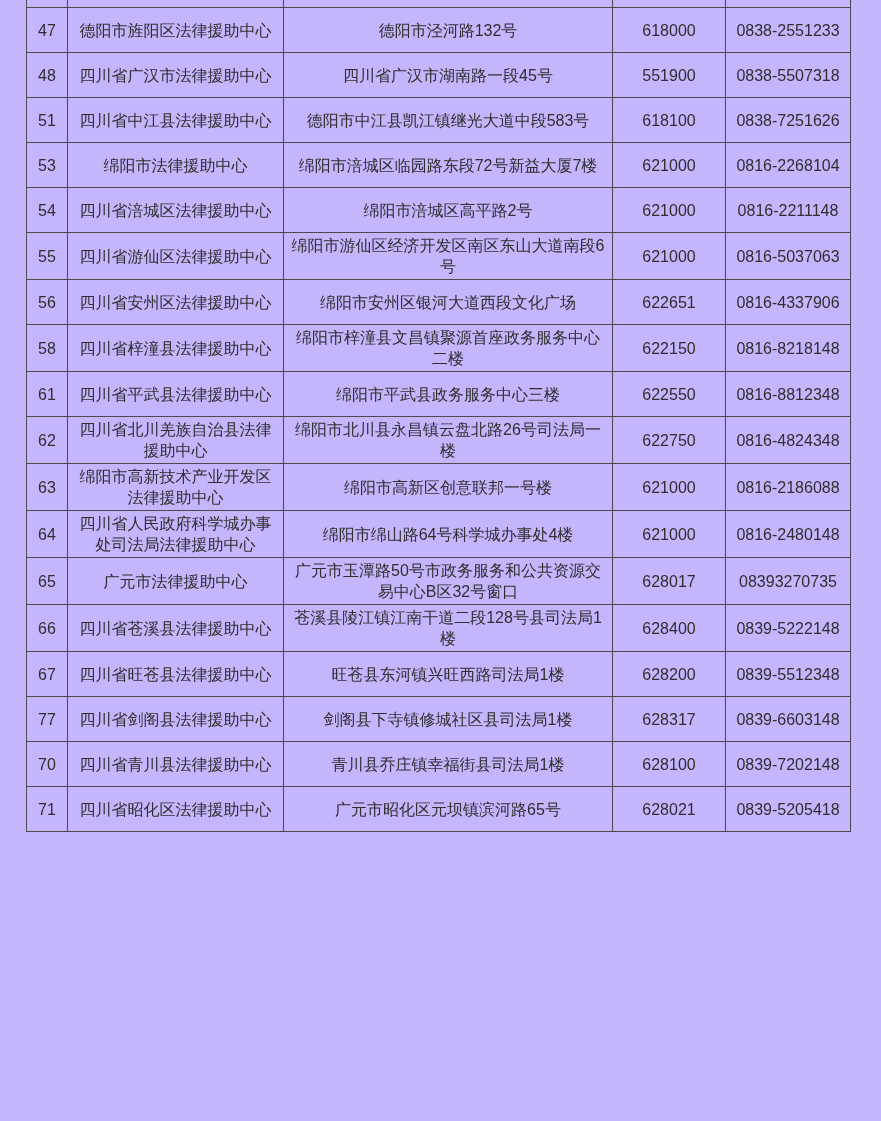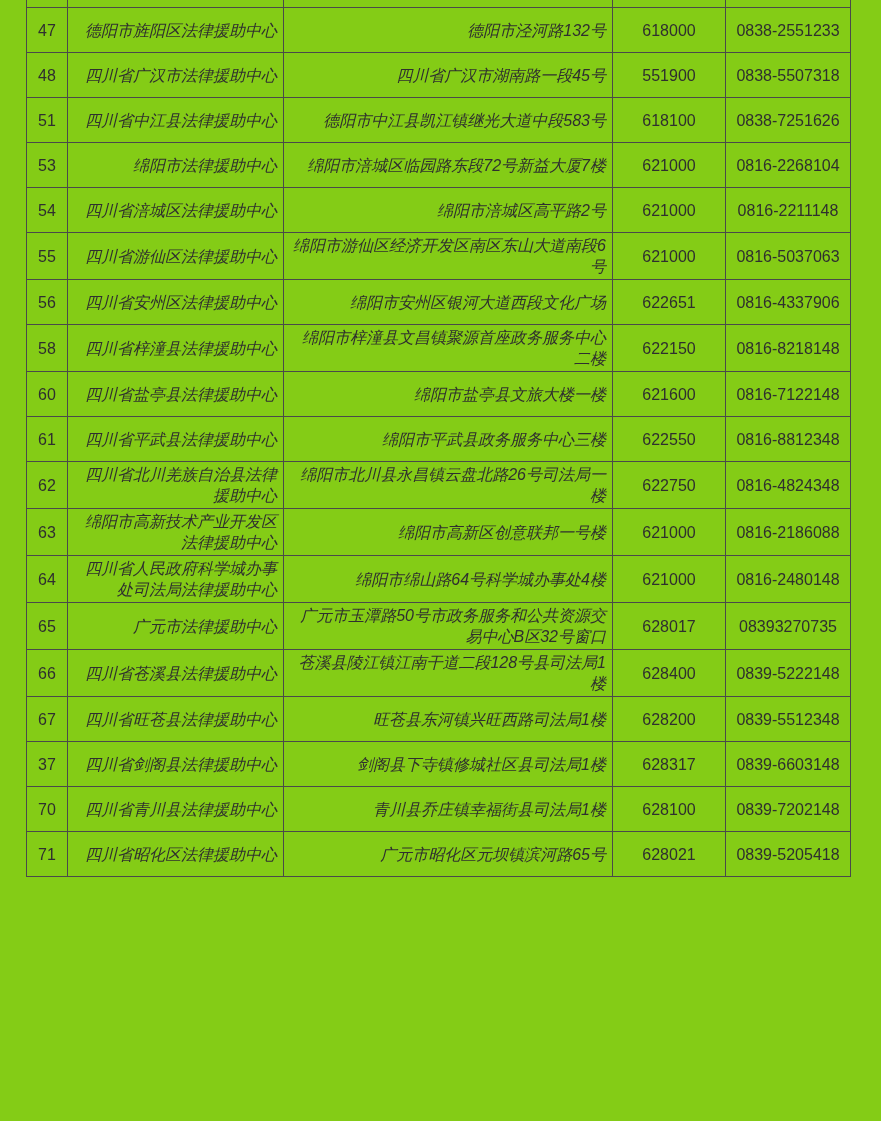--- a/index.html
+++ b/index.html
@@ -4,21 +4,21 @@
 <style>
   html, body {
     margin: 0;
     padding: 0;
     background: #ffffff;
   }
   .screen {
     position: relative;
     width: 881px;
     height: 1121px;
-    background: #84cc16;
+    background: #c4b5fd;
     overflow: hidden;
     font-family: "Liberation Sans", "DejaVu Sans", sans-serif;
     color: #2f2f2f;
   }
   table.directory {
     position: absolute;
     left: 26px;
     top: 0;
     width: 824px;
     border-collapse: collapse;
@@ -42,23 +42,22 @@
   }
   tr.data-row td { height: 40px; }
   tr.data-row td.col-no,
   tr.data-row td.col-postal,
   tr.data-row td.col-phone {
     text-align: center;
     padding: 2px 2px;
   }
   tr.data-row td.col-name,
   tr.data-row td.col-address {
-    text-align: right;
+    text-align: center;
     padding: 2px 6px;
-    font-style: italic;
   }
 </style>
 </head>
 <body>
 
 <div class="screen">
   <table class="directory">
     <colgroup>
       <col style="width:41px">
       <col style="width:216px">
@@ -125,27 +124,20 @@
           <td class="col-phone">0816-4337906</td>
         </tr>
         <tr class="data-row">
           <td class="col-no">58</td>
           <td class="col-name">四川省梓潼县法律援助中心</td>
           <td class="col-address">绵阳市梓潼县文昌镇聚源首座政务服务中心二楼</td>
           <td class="col-postal">622150</td>
           <td class="col-phone">0816-8218148</td>
         </tr>
         <tr class="data-row">
-          <td class="col-no">60</td>
-          <td class="col-name">四川省盐亭县法律援助中心</td>
-          <td class="col-address">绵阳市盐亭县文旅大楼一楼</td>
-          <td class="col-postal">621600</td>
-          <td class="col-phone">0816-7122148</td>
-        </tr>
-        <tr class="data-row">
           <td class="col-no">61</td>
           <td class="col-name">四川省平武县法律援助中心</td>
           <td class="col-address">绵阳市平武县政务服务中心三楼</td>
           <td class="col-postal">622550</td>
           <td class="col-phone">0816-8812348</td>
         </tr>
         <tr class="data-row">
           <td class="col-no">62</td>
           <td class="col-name">四川省北川羌族自治县法律援助中心</td>
           <td class="col-address">绵阳市北川县永昌镇云盘北路26号司法局一楼</td>
@@ -181,21 +173,21 @@
           <td class="col-phone">0839-5222148</td>
         </tr>
         <tr class="data-row">
           <td class="col-no">67</td>
           <td class="col-name">四川省旺苍县法律援助中心</td>
           <td class="col-address">旺苍县东河镇兴旺西路司法局1楼</td>
           <td class="col-postal">628200</td>
           <td class="col-phone">0839-5512348</td>
         </tr>
         <tr class="data-row">
-          <td class="col-no">37</td>
+          <td class="col-no">77</td>
           <td class="col-name">四川省剑阁县法律援助中心</td>
           <td class="col-address">剑阁县下寺镇修城社区县司法局1楼</td>
           <td class="col-postal">628317</td>
           <td class="col-phone">0839-6603148</td>
         </tr>
         <tr class="data-row">
           <td class="col-no">70</td>
           <td class="col-name">四川省青川县法律援助中心</td>
           <td class="col-address">青川县乔庄镇幸福街县司法局1楼</td>
           <td class="col-postal">628100</td>

